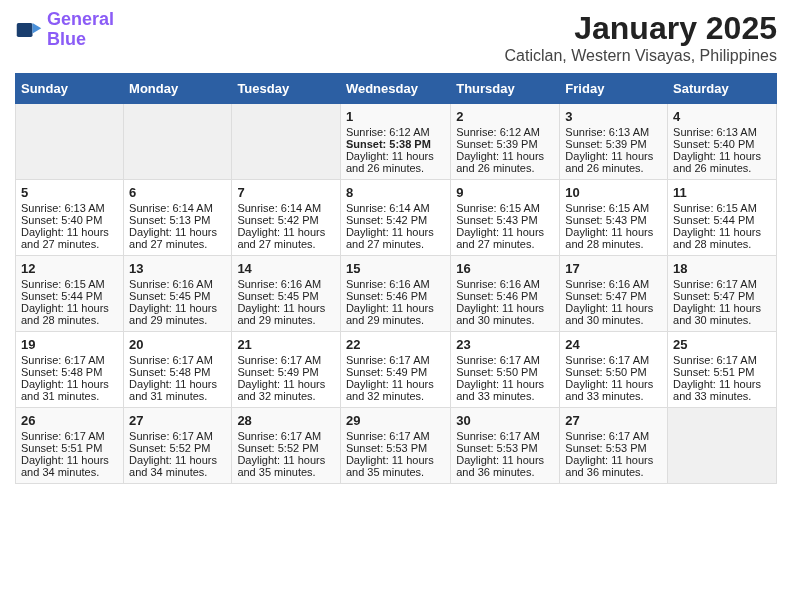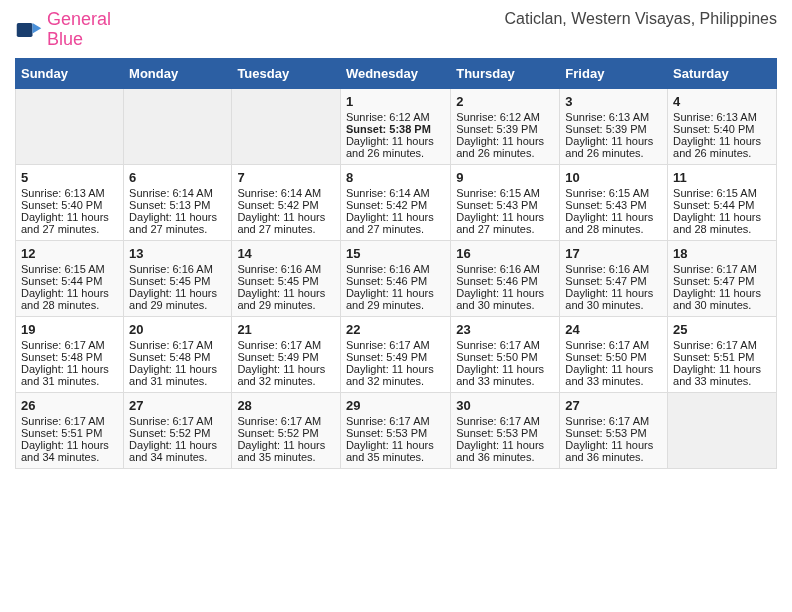--- a/index.html
+++ b/index.html
@@ -16,22 +16,22 @@
       justify-content: space-between;
       margin-bottom: 8px;
     }
     .logo {
       display: flex;
       align-items: center;
       gap: 4px;
     }
     .logo-text {
       font-size: 18px;
-      font-weight: normal;
-      color: #ec4899;
+      font-weight: bold;
+      color: #8b5cf6;
       line-height: 1.1;
     }
     .logo-text span {
       display: block;
     }
     .logo-icon {
       width: 28px;
       height: 28px;
       position: relative;
     }
@@ -100,20 +100,21 @@
     <svg class="logo-icon" width="32" height="32" viewBox="0 0 32 32">
       <rect x="2" y="8" width="18" height="16" rx="2" fill="#1a3e6e"></rect>
       <polygon points="20,8 30,14 20,20" fill="#4a90d9"></polygon>
     </svg>
     <div class="logo-text">
       <span>General</span>
       <span>Blue</span>
     </div>
   </div>
   <div class="title-block">
+    <h1>January 2025</h1>
     <h2>Caticlan, Western Visayas, Philippines</h2>
   </div>
 </div>
 
 <table>
   <thead>
     <tr>
     <th>Sunday</th>
         <th>Monday</th>
         <th>Tuesday</th>

